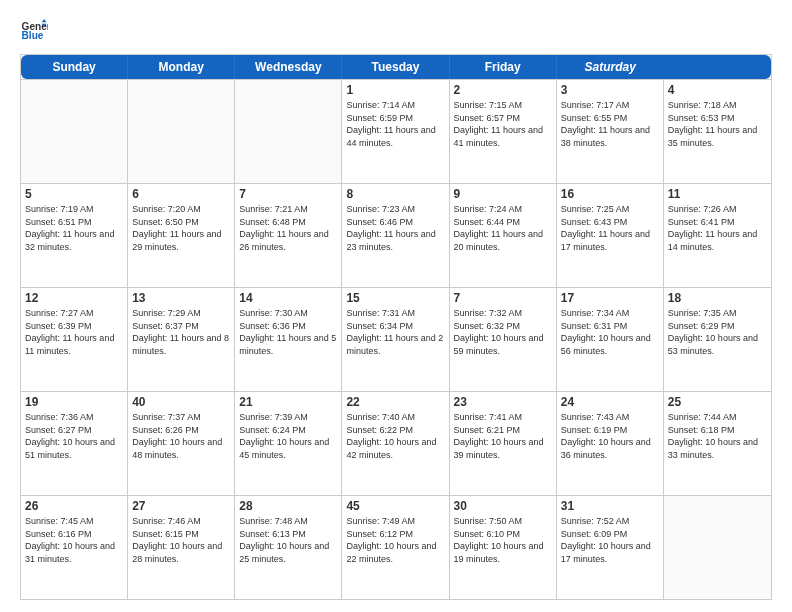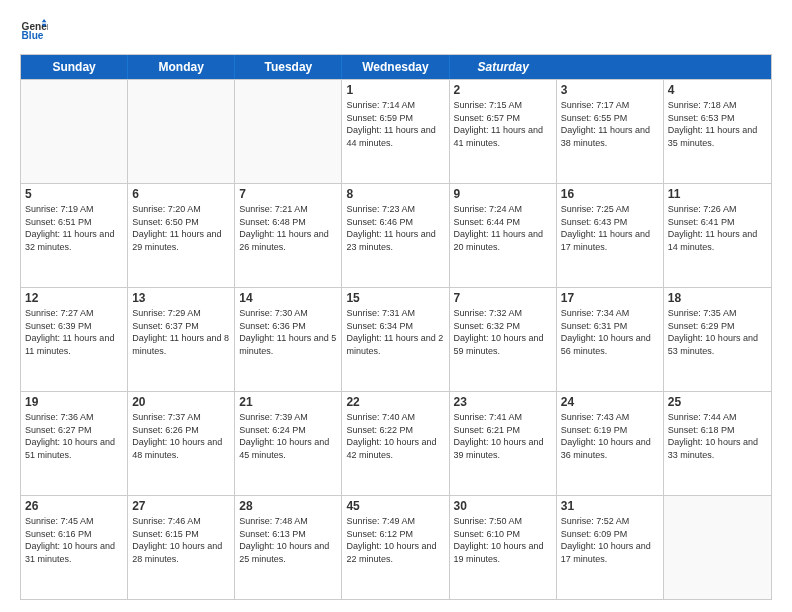--- a/index.html
+++ b/index.html
@@ -48,20 +48,21 @@
     .calendar {
       flex: 1;
       display: flex;
       flex-direction: column;
       border: 1px solid #ccc;
     }
     .cal-header {
       display: grid;
       grid-template-columns: repeat(7, 1fr);
       background: #1565c0;
+      border-radius: 6px;
     }
     .cal-header-cell {
       color: #fff;
       font-size: 12px;
       font-weight: bold;
       text-align: center;
       padding: 5px 2px;
       border-right: 1px solid #1976d2;
     }
     .cal-header-cell:last-child { border-right: none; font-style: italic; }
@@ -119,22 +120,23 @@
     <div class="title-block">
       <div class="month-title"></div>
       <div class="location"></div>
     </div>
   </div>
 
   <div class="calendar">
     <div class="cal-header">
       <div class="cal-header-cell">Sunday</div>
       <div class="cal-header-cell">Monday</div>
+      <div class="cal-header-cell">Wednesday</div>
       <div class="cal-header-cell">Tuesday</div>
-      <div class="cal-header-cell">Wednesday</div>
+      <div class="cal-header-cell">Friday</div>
       <div class="cal-header-cell">Saturday</div>
     </div>
     <div class="cal-body" id="cal-body">
     <div class="cal-row">
           <div class="cal-cell empty"></div>
           <div class="cal-cell empty"></div>
           <div class="cal-cell empty"></div>
           <div class="cal-cell">
             <span class="day-num">1</span>
         <div class="cell-info">Sunrise: 7:14 AM<br>Sunset: 6:59 PM<br>Daylight: 11 hours and 44 minutes.</div>
@@ -211,21 +213,21 @@
             <span class="day-num">18</span>
         <div class="cell-info">Sunrise: 7:35 AM<br>Sunset: 6:29 PM<br>Daylight: 10 hours and 53 minutes.</div>
           </div>
         </div>
         <div class="cal-row">
           <div class="cal-cell">
             <span class="day-num">19</span>
         <div class="cell-info">Sunrise: 7:36 AM<br>Sunset: 6:27 PM<br>Daylight: 10 hours and 51 minutes.</div>
           </div>
           <div class="cal-cell">
-            <span class="day-num">20</span>
+            <span class="day-num">40</span>
         <div class="cell-info">Sunrise: 7:37 AM<br>Sunset: 6:26 PM<br>Daylight: 10 hours and 48 minutes.</div>
           </div>
           <div class="cal-cell">
             <span class="day-num">21</span>
         <div class="cell-info">Sunrise: 7:39 AM<br>Sunset: 6:24 PM<br>Daylight: 10 hours and 45 minutes.</div>
           </div>
           <div class="cal-cell">
             <span class="day-num">22</span>
         <div class="cell-info">Sunrise: 7:40 AM<br>Sunset: 6:22 PM<br>Daylight: 10 hours and 42 minutes.</div>
           </div>

